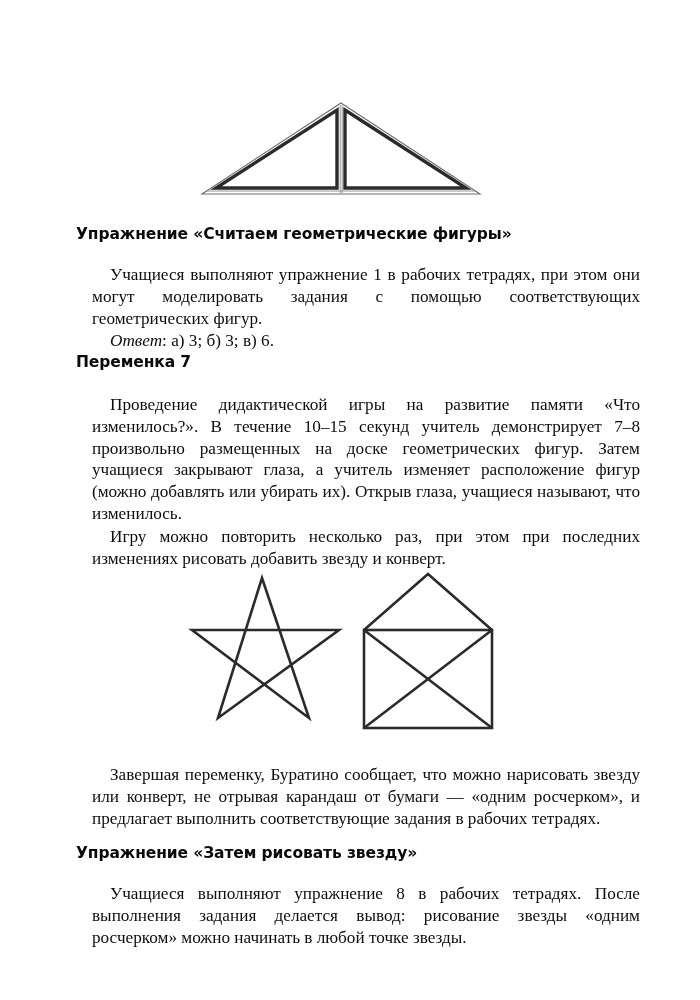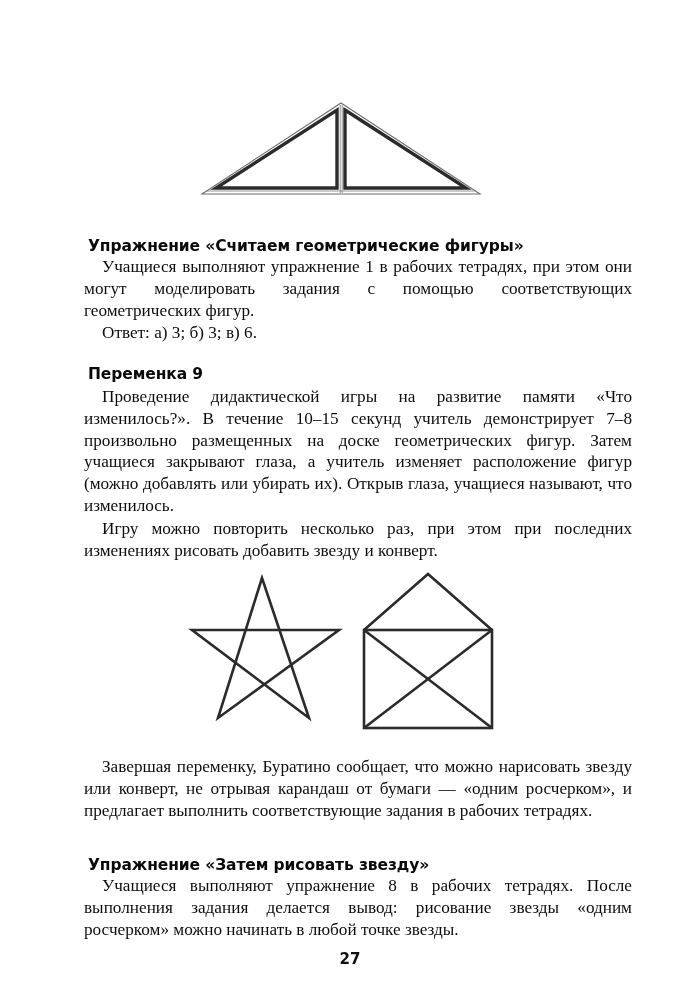--- a/index.html
+++ b/index.html
@@ -41,42 +41,43 @@
     top: 0;
     width: 548px;
   }
 
   h2.heading {
     font-family: "DejaVu Sans", "Liberation Sans", sans-serif;
     font-weight: bold;
     font-size: 15.5px;
     line-height: 20px;
     letter-spacing: -0.1px;
-    margin: 12px;
+    margin: 0;
     padding: 0;
     color: #0a0a0a;
   }
 
   p.body {
-    margin: 8px;
+    margin: 16px;
     padding: 0;
     font-family: "Liberation Serif", "DejaVu Serif", serif;
     font-size: 17.2px;
     line-height: 21.8px;
     text-align: justify;
     text-justify: inter-word;
     text-indent: 18px;
     color: #0d0d0d;
     hyphens: none;
   }
   p.body.last-line-free {
     text-align-last: left;
   }
 
   .ital {
+    font-style: italic;
   }
 
   
   .blk { position: absolute; left: 0; width: 548px; }
 
   #h-ex1      { top: 224px; }
   #p-ex1      { top: 248px; }
   #p-answer   { top: 314px; }
   #h-break    { top: 352px; }
   #p-break1   { top: 378px; }
@@ -138,29 +139,28 @@
   </div>
 
   <div class="content">
 
     <h2 class="heading blk" id="h-ex1">Упражнение «Считаем геометрические фигуры»</h2>
 
     <p class="body blk last-line-free" id="p-ex1">Учащиеся выполняют упражнение 1 в рабочих тетрадях, при этом они могут моделировать задания с помощью соответствующих геометрических фигур.</p>
 
     <p class="body blk last-line-free" id="p-answer"><span class="ital">Ответ</span><span>: а) 3; б) 3; в) 6.</span></p>
 
-    <h2 class="heading blk" id="h-break">Переменка 9</h2>
+    <h2 class="heading blk" id="h-break">Переменка 7</h2>
 
     <p class="body blk last-line-free" id="p-break1">Проведение дидактической игры на развитие памяти «Что изменилось?». В течение 10–15 секунд учитель демонстрирует 7–8 произвольно размещенных на доске геометрических фигур. Затем учащиеся закрывают глаза, а учитель изменяет расположение фигур (можно добавлять или убирать их). Открыв глаза, учащиеся называют, что изменилось.</p>
 
     <p class="body blk last-line-free" id="p-break2">Игру можно повторить несколько раз, при этом при последних изменениях рисовать добавить звезду и конверт.</p>
 
     <p class="body blk last-line-free" id="p-closing">Завершая переменку, Буратино сообщает, что можно нарисовать звезду или конверт, не отрывая карандаш от бумаги — «одним росчерком», и предлагает выполнить соответствующие задания в рабочих тетрадях.</p>
 
     <h2 class="heading blk" id="h-ex2">Упражнение «Затем рисовать звезду»</h2>
 
     <p class="body blk last-line-free" id="p-ex2">Учащиеся выполняют упражнение 8 в рабочих тетрадях. После выполнения задания делается вывод: рисование звезды «одним росчерком» можно начинать в любой точке звезды.</p>
 
   </div>
 
-  <div class="page-number">27</div>
 
 </div>
 
 </body></html>

